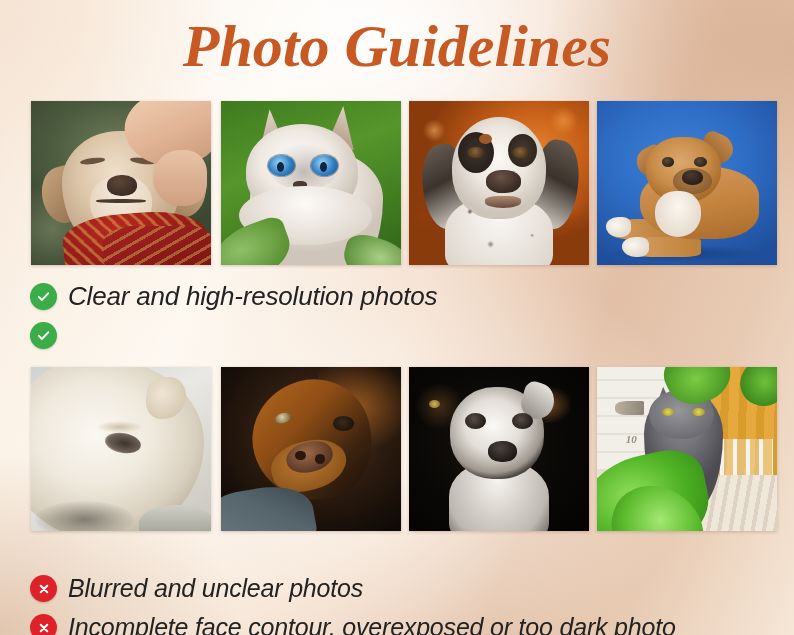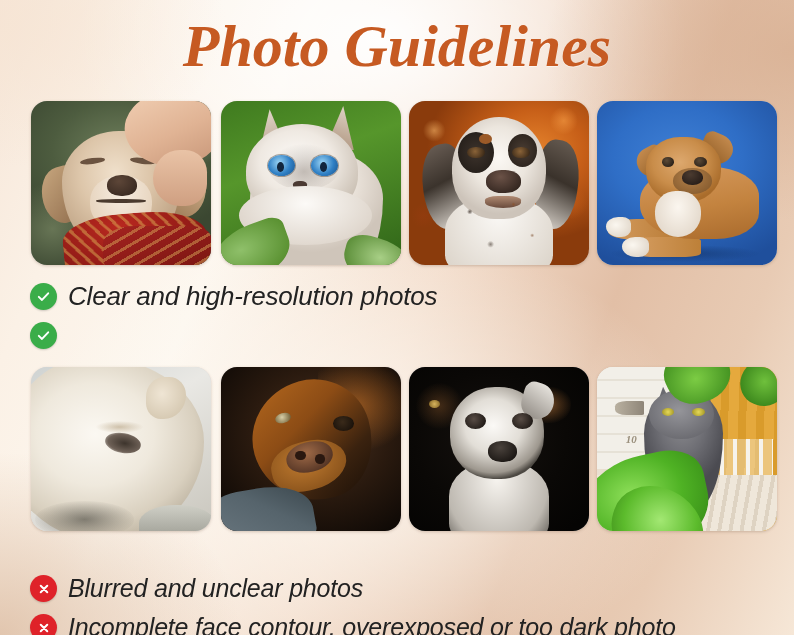--- a/index.html
+++ b/index.html
@@ -42,21 +42,21 @@
     color:#c65a22;
     text-shadow:0 1px 0 rgba(255,255,255,0.5);
   }
 
   .row{position:absolute;left:31px;width:732px;height:164px;}
   .row1{top:101px;}
   .row2{top:367px;}
 
   .photo{
     position:absolute;top:0;width:180px;height:164px;
-    border-radius:16px;overflow:hidden;
+    border-radius:0;overflow:hidden;
     background:#ddd;
     box-shadow:0 1px 3px rgba(120,90,70,0.30);
     font-style:italic;
   }
   .p0{left:0px;}
   .p1{left:190px;}
   .p2{left:378px;}
   .p3{left:566px;}
 
   .ph-inner{position:absolute;inset:0;overflow:hidden;}

